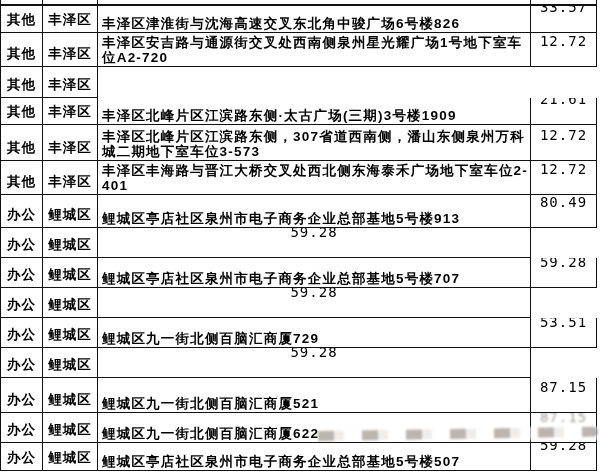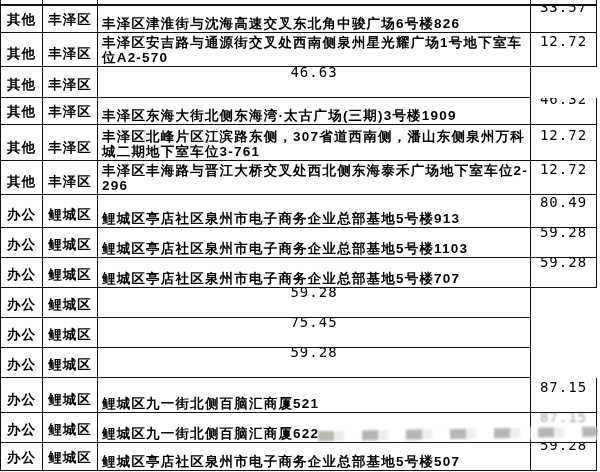--- a/index.html
+++ b/index.html
@@ -62,79 +62,73 @@
       <span class="addr-text">丰泽区津淮街与沈海高速交叉东北角中骏广场6号楼826</span>
     </div>
     <div class="cell c-val">
       <span class="val-text">33.57</span>
     </div>
   </div>
         <div class="row" style="height: 34px;">
     <div class="cell c-type">其他</div>
     <div class="cell c-dist">丰泽区</div>
     <div class="cell c-addr">
-      <span class="addr-text">丰泽区安吉路与通源街交叉处西南侧泉州星光耀广场1号地下室车位A2-570</span>
+      <span class="addr-text">丰泽区安吉路与通源街交叉处西南侧泉州星光耀广场1号地下室车位A2-720</span>
     </div>
     <div class="cell c-val">
       <span class="val-text">12.72</span>
     </div>
   </div>
         <div class="row" style="height: 31px;">
     <div class="cell c-type">其他</div>
     <div class="cell c-dist">丰泽区</div>
-    <div class="cell c-val">
-      <span class="val-text">46.63</span>
-    </div>
   </div>
         <div class="row" style="height: 27px;">
     <div class="cell c-type">其他</div>
     <div class="cell c-dist">丰泽区</div>
     <div class="cell c-addr">
-      <span class="addr-text">丰泽区东海大街北侧东海湾·太古广场(三期)3号楼1909</span>
+      <span class="addr-text">丰泽区北峰片区江滨路东侧·太古广场(三期)3号楼1909</span>
     </div>
     <div class="cell c-val">
-      <span class="val-text">46.32</span>
+      <span class="val-text">21.61</span>
     </div>
   </div>
         <div class="row" style="height: 36px;">
     <div class="cell c-type">其他</div>
     <div class="cell c-dist">丰泽区</div>
     <div class="cell c-addr">
-      <span class="addr-text">丰泽区北峰片区江滨路东侧，307省道西南侧，潘山东侧泉州万科城二期地下室车位3-761</span>
+      <span class="addr-text">丰泽区北峰片区江滨路东侧，307省道西南侧，潘山东侧泉州万科城二期地下室车位3-573</span>
     </div>
     <div class="cell c-val">
       <span class="val-text">12.72</span>
     </div>
   </div>
         <div class="row" style="height: 34px;">
     <div class="cell c-type">其他</div>
     <div class="cell c-dist">丰泽区</div>
     <div class="cell c-addr">
-      <span class="addr-text">丰泽区丰海路与晋江大桥交叉处西北侧东海泰禾广场地下室车位2-296</span>
+      <span class="addr-text">丰泽区丰海路与晋江大桥交叉处西北侧东海泰禾广场地下室车位2-401</span>
     </div>
     <div class="cell c-val">
       <span class="val-text">12.72</span>
     </div>
   </div>
         <div class="row" style="height: 33px;">
     <div class="cell c-type">办公</div>
     <div class="cell c-dist">鲤城区</div>
     <div class="cell c-addr">
       <span class="addr-text">鲤城区亭店社区泉州市电子商务企业总部基地5号楼913</span>
     </div>
     <div class="cell c-val">
       <span class="val-text">80.49</span>
     </div>
   </div>
         <div class="row" style="height: 30px;">
     <div class="cell c-type">办公</div>
     <div class="cell c-dist">鲤城区</div>
-    <div class="cell c-addr">
-      <span class="addr-text">鲤城区亭店社区泉州市电子商务企业总部基地5号楼1103</span>
-    </div>
     <div class="cell c-val">
       <span class="val-text">59.28</span>
     </div>
   </div>
         <div class="row" style="height: 30px;">
     <div class="cell c-type">办公</div>
     <div class="cell c-dist">鲤城区</div>
     <div class="cell c-addr">
       <span class="addr-text">鲤城区亭店社区泉州市电子商务企业总部基地5号楼707</span>
     </div>
@@ -145,22 +139,25 @@
         <div class="row" style="height: 30px;">
     <div class="cell c-type">办公</div>
     <div class="cell c-dist">鲤城区</div>
     <div class="cell c-val">
       <span class="val-text">59.28</span>
     </div>
   </div>
         <div class="row" style="height: 30px;">
     <div class="cell c-type">办公</div>
     <div class="cell c-dist">鲤城区</div>
+    <div class="cell c-addr">
+      <span class="addr-text">鲤城区九一街北侧百脑汇商厦729</span>
+    </div>
     <div class="cell c-val">
-      <span class="val-text">75.45</span>
+      <span class="val-text">53.51</span>
     </div>
   </div>
         <div class="row" style="height: 30px;">
     <div class="cell c-type">办公</div>
     <div class="cell c-dist">鲤城区</div>
     <div class="cell c-val">
       <span class="val-text">59.28</span>
     </div>
   </div>
         <div class="row" style="height: 35px;">

